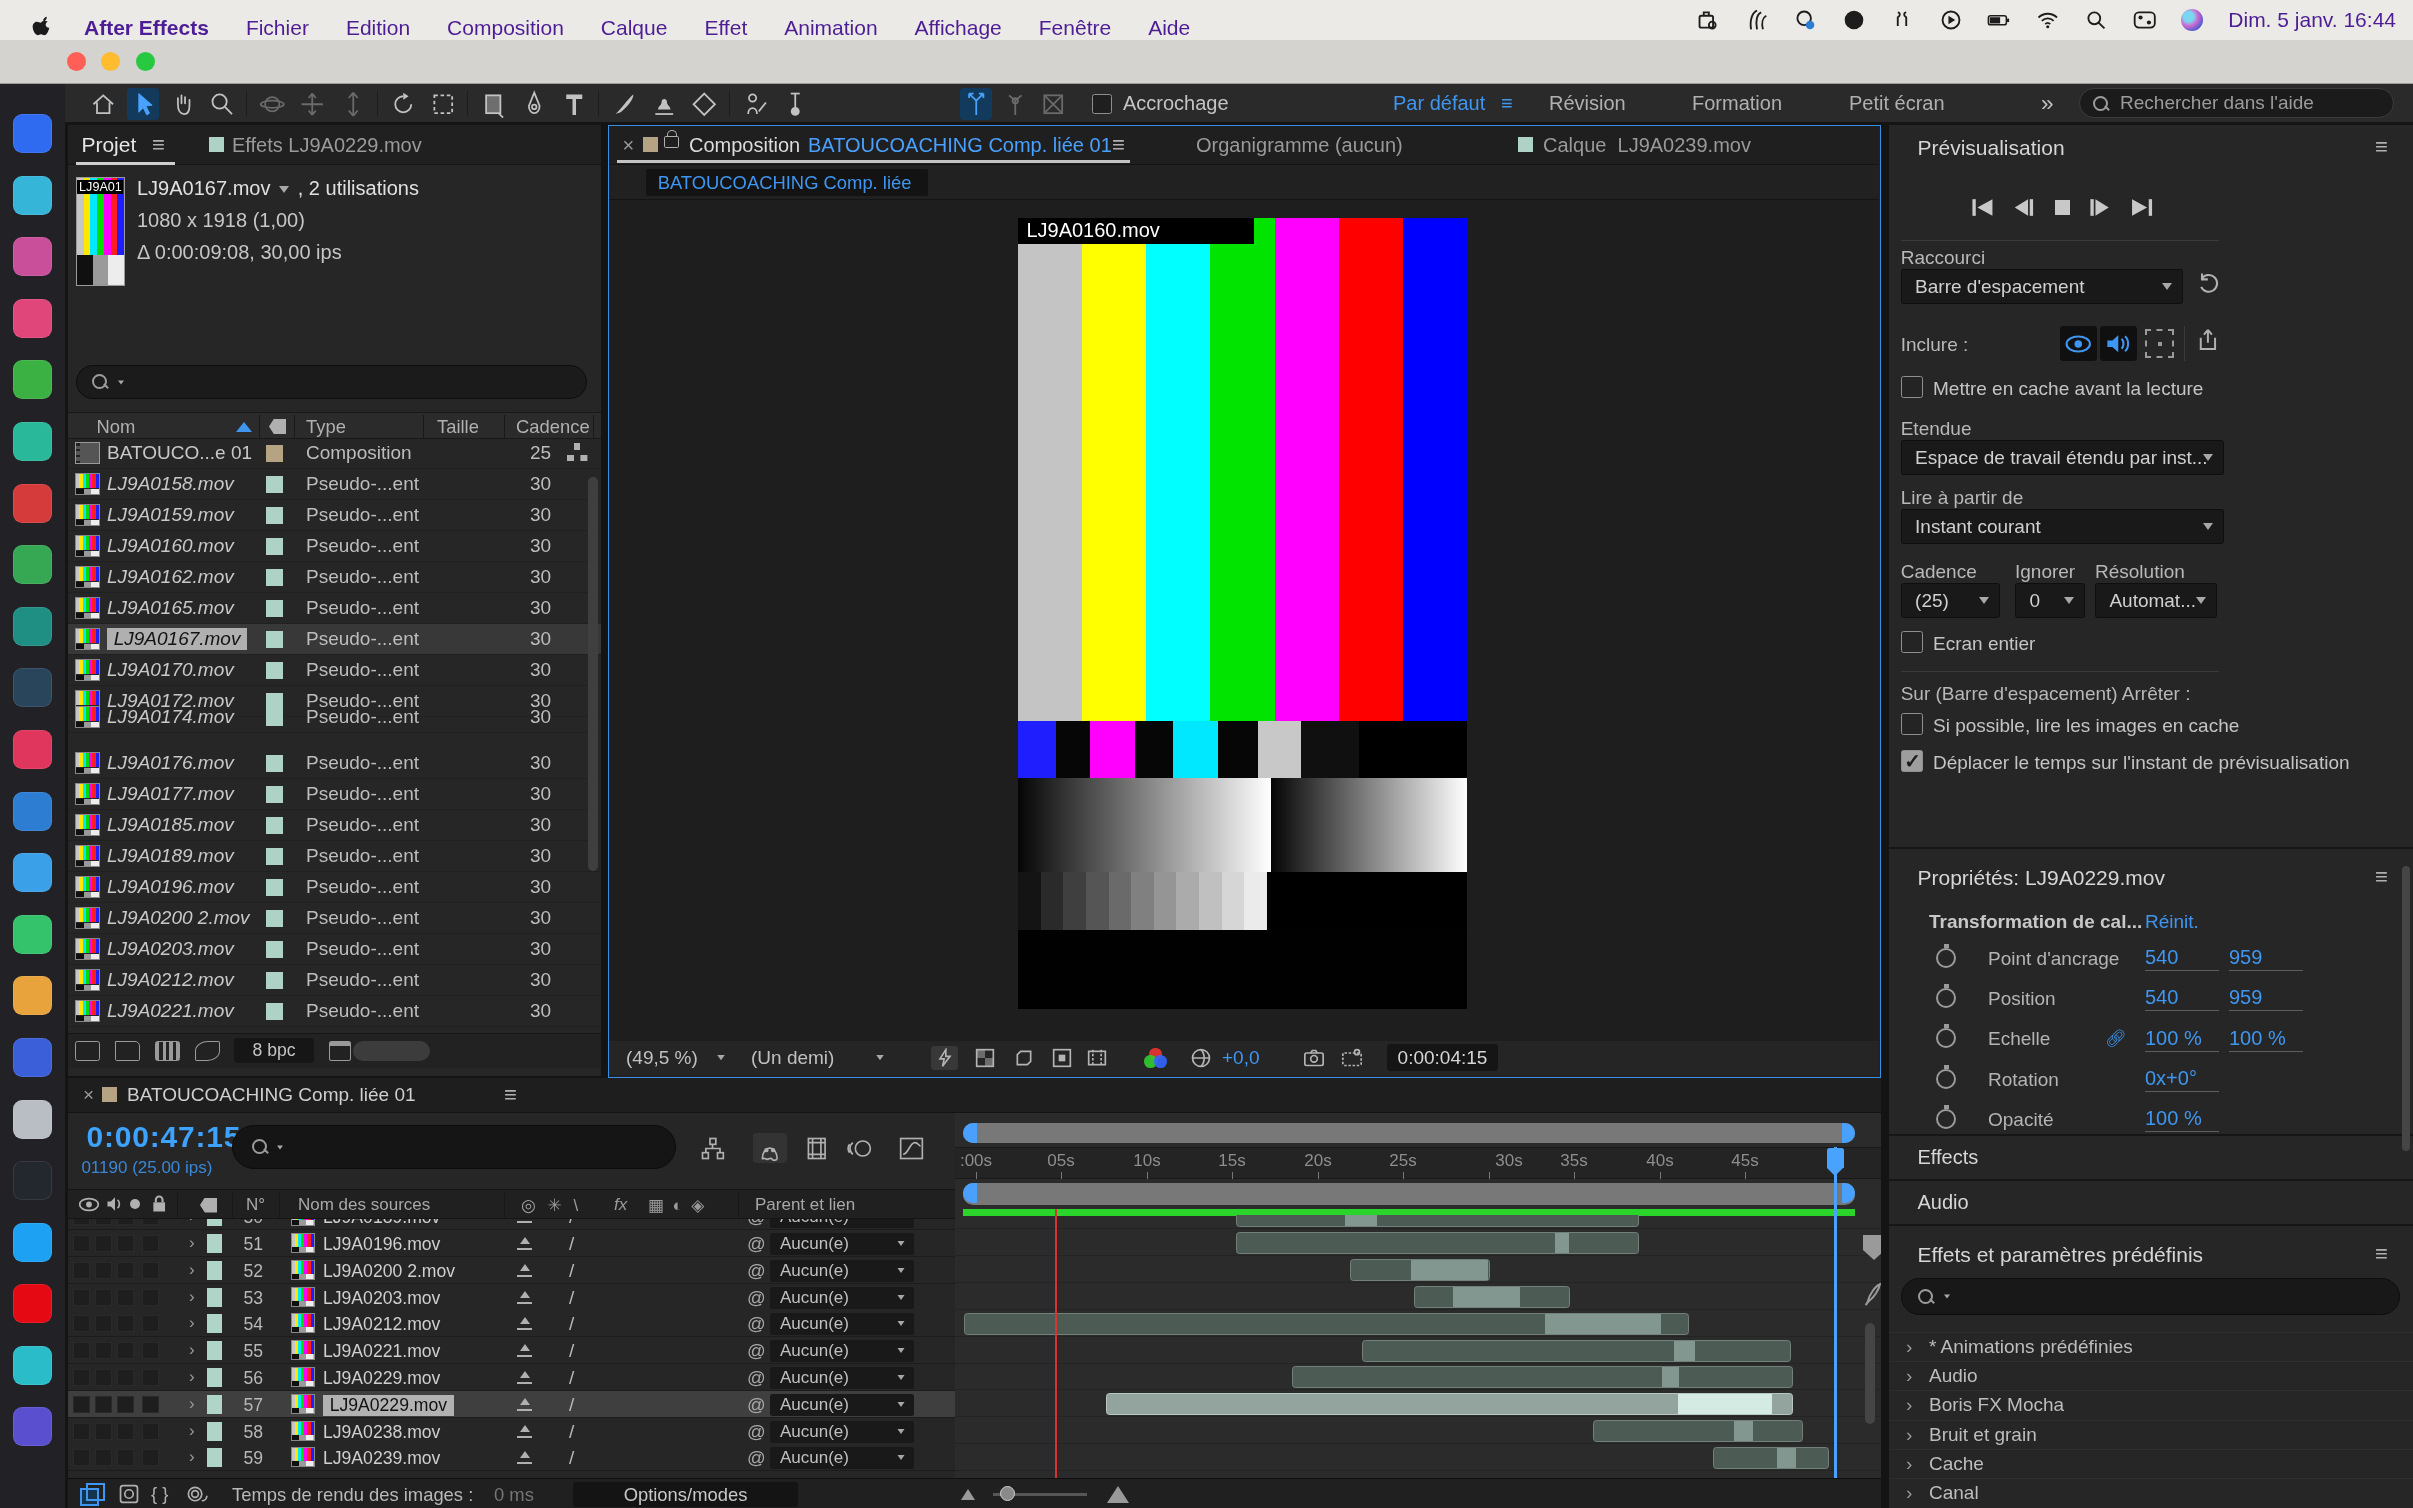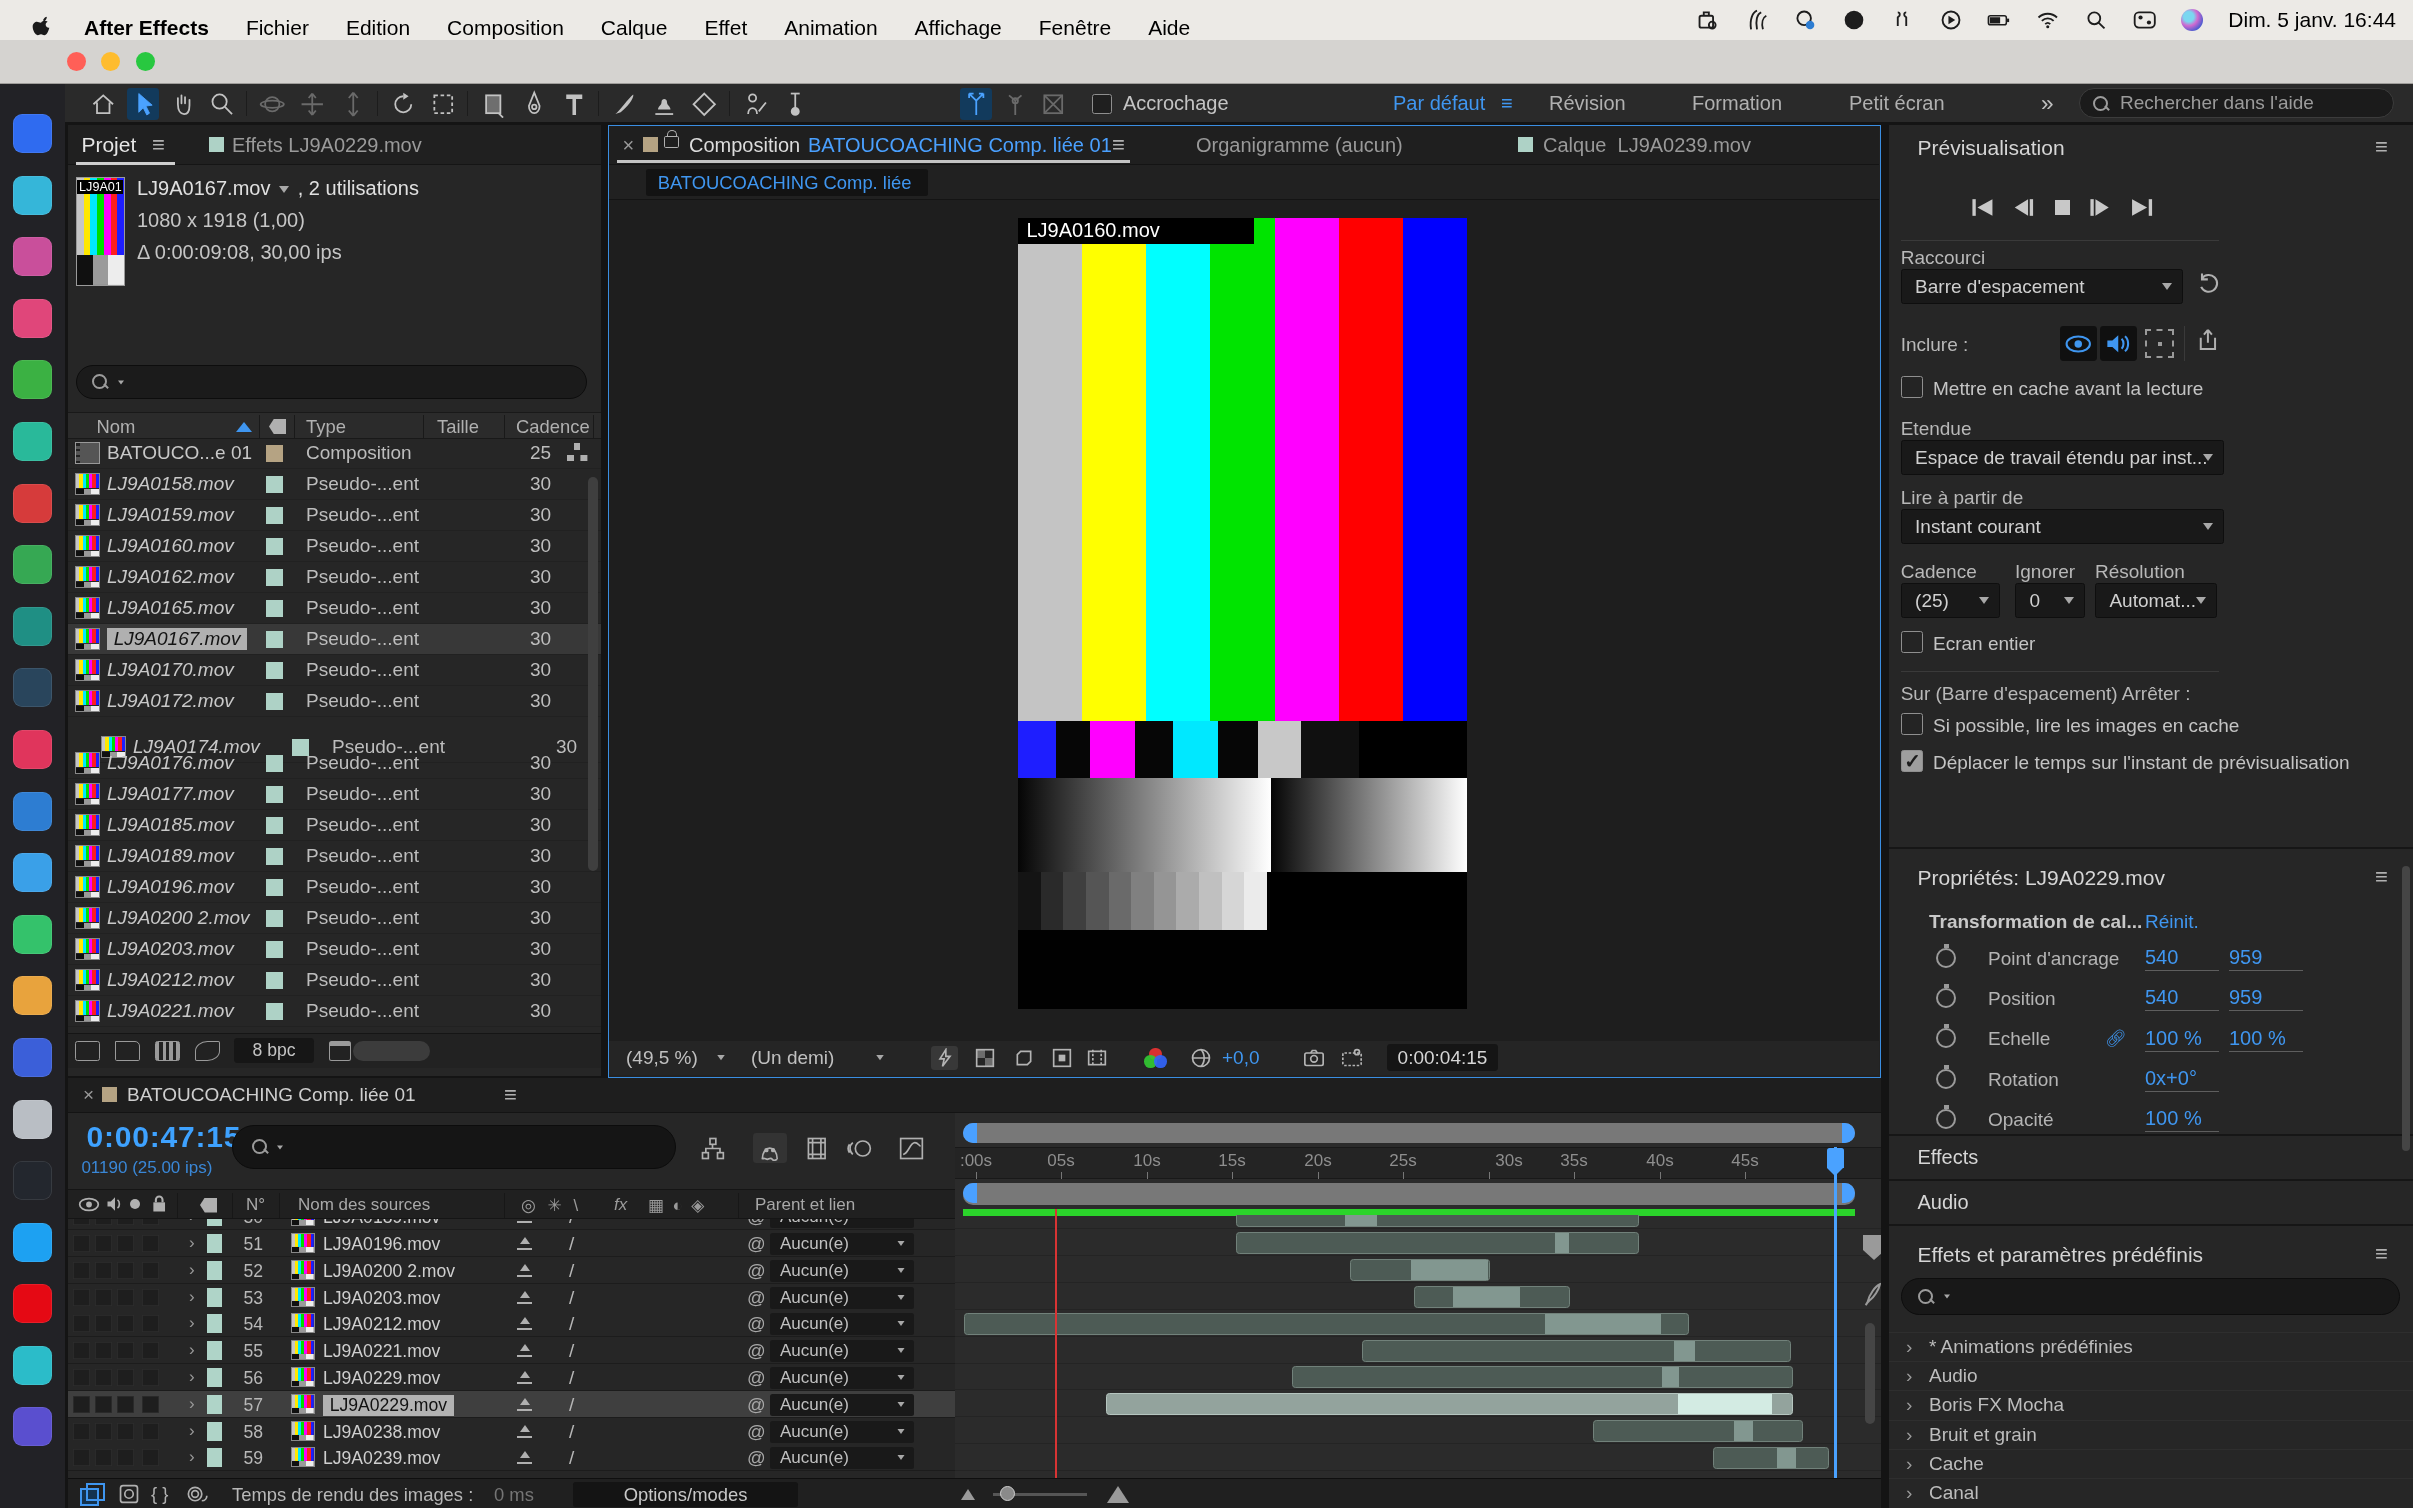--- a/index.html
+++ b/index.html
@@ -5,21 +5,21 @@
   * { margin:0; padding:0; box-sizing:border-box; }
   html,body { background:#000; }
   #root {
     position:relative; width:2413px; height:1508px; overflow:hidden;
     background:#141414; font-family:"Liberation Sans", sans-serif;
     -webkit-font-smoothing:antialiased; color:#c8c8c8;
   }
 
   
   #menubar { position:absolute; left:0; top:0; width:2413px; height:56px;
-    background:#eceae6; color:#000000; display:flex; align-items:center; font-size:21px; }
+    background:#eceae6; color:#4c1d95; display:flex; align-items:center; font-size:21px; }
   #menubar .apple { margin-left:30px; width:22px; height:25px; }
   #menubar .appname { font-weight:bold; margin-left:32px; }
   #menu-items { display:flex; }
   #menu-items span { margin-left:37px; }
   #menu-status { position:absolute; right:17px; top:0; height:40px; display:flex; align-items:center; gap:25px; }
   #menu-status .mi { width:23.5px; height:23.5px; display:flex; align-items:center; justify-content:center; }
   #menu-status svg { stroke:#1d1d1d; fill:none; stroke-width:2.2; }
   .siri-dot { width:22px; height:22px; border-radius:50%;
     background:radial-gradient(circle at 35% 35%, #7ad7f0 0 25%, #d06ad0 45%, #4a5bd0 75%); }
   #clock { font-size:21px; }
@@ -597,21 +597,21 @@
           <span class="ptype">Pseudo-...ent</span>
           <span class="pcad">30</span>
         </div>
         <div class="prow" style="top: 248px;">
           <span class="th cbars"></span>
           <span class="pname">LJ9A0172.mov</span>
           <span class="sw" style="background: rgb(174, 210, 198);"></span>
           <span class="ptype">Pseudo-...ent</span>
           <span class="pcad">30</span>
         </div>
-        <div class="prow" style="top: 294px; margin-left: 26px;">
+        <div class="prow" style="top: 264px;">
           <span class="th cbars"></span>
           <span class="pname">LJ9A0174.mov</span>
           <span class="sw" style="background: rgb(174, 210, 198);"></span>
           <span class="ptype">Pseudo-...ent</span>
           <span class="pcad">30</span>
         </div>
         <div class="prow" style="top: 310px;">
           <span class="th cbars"></span>
           <span class="pname">LJ9A0176.mov</span>
           <span class="sw" style="background: rgb(174, 210, 198);"></span>

